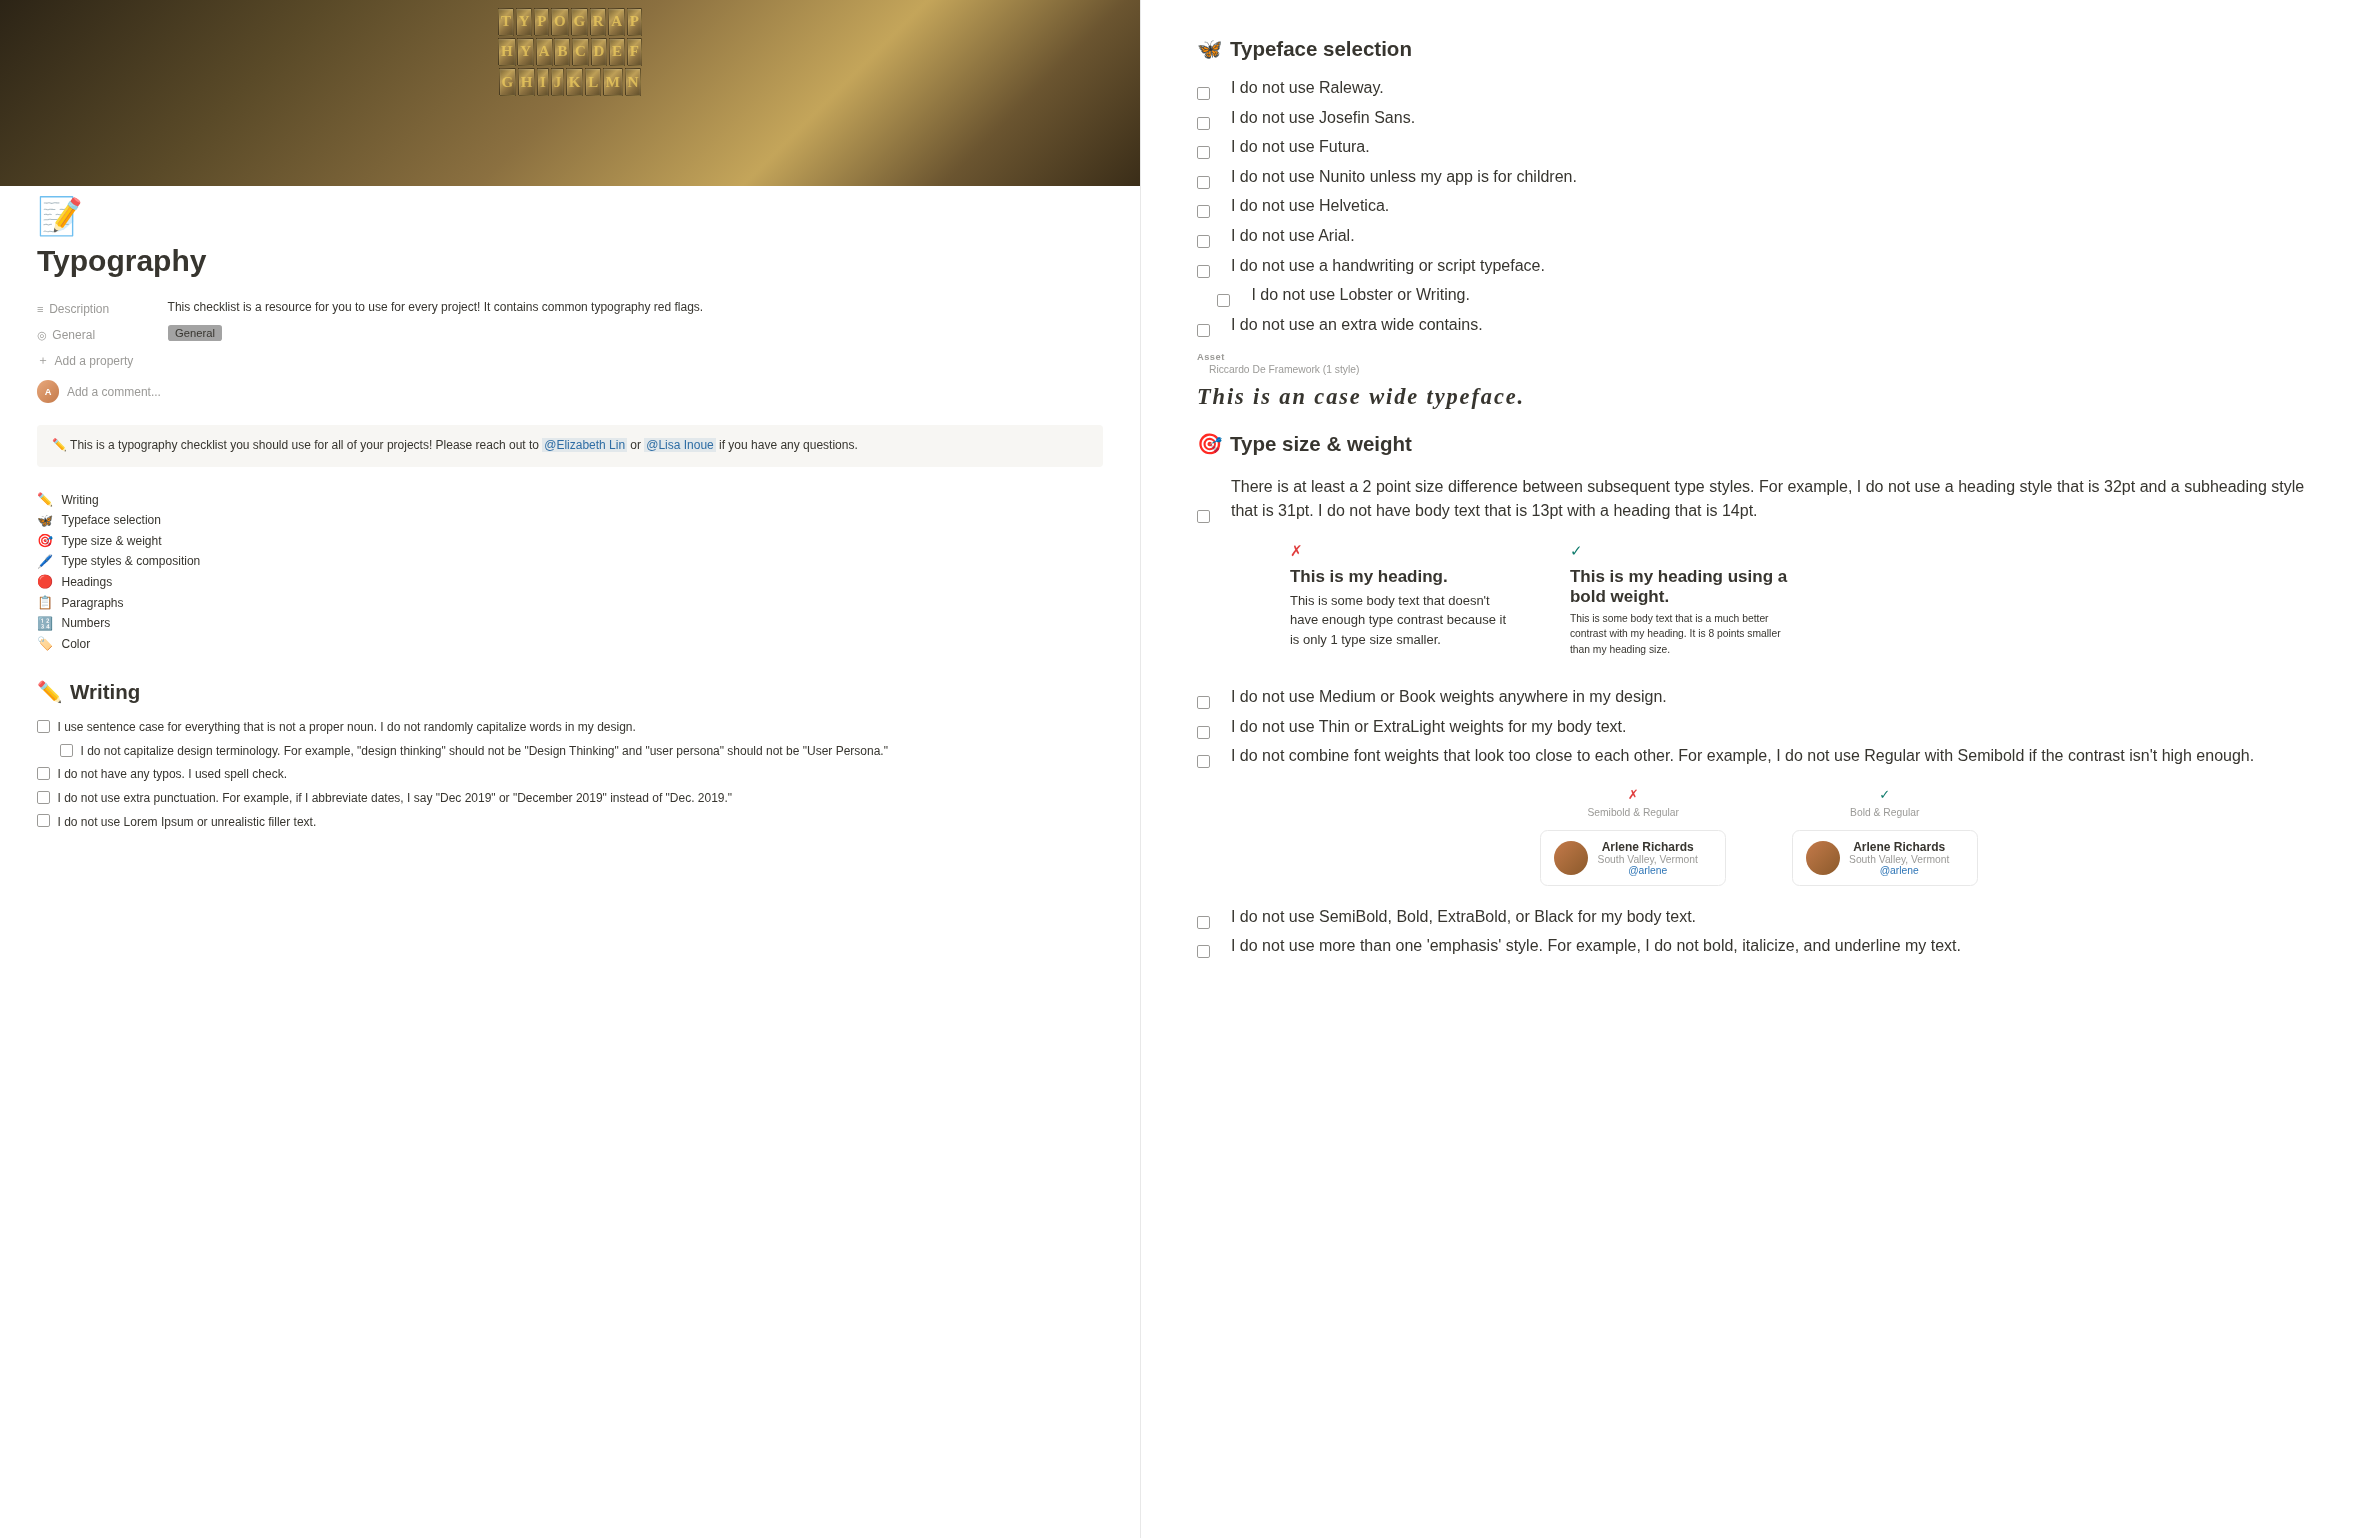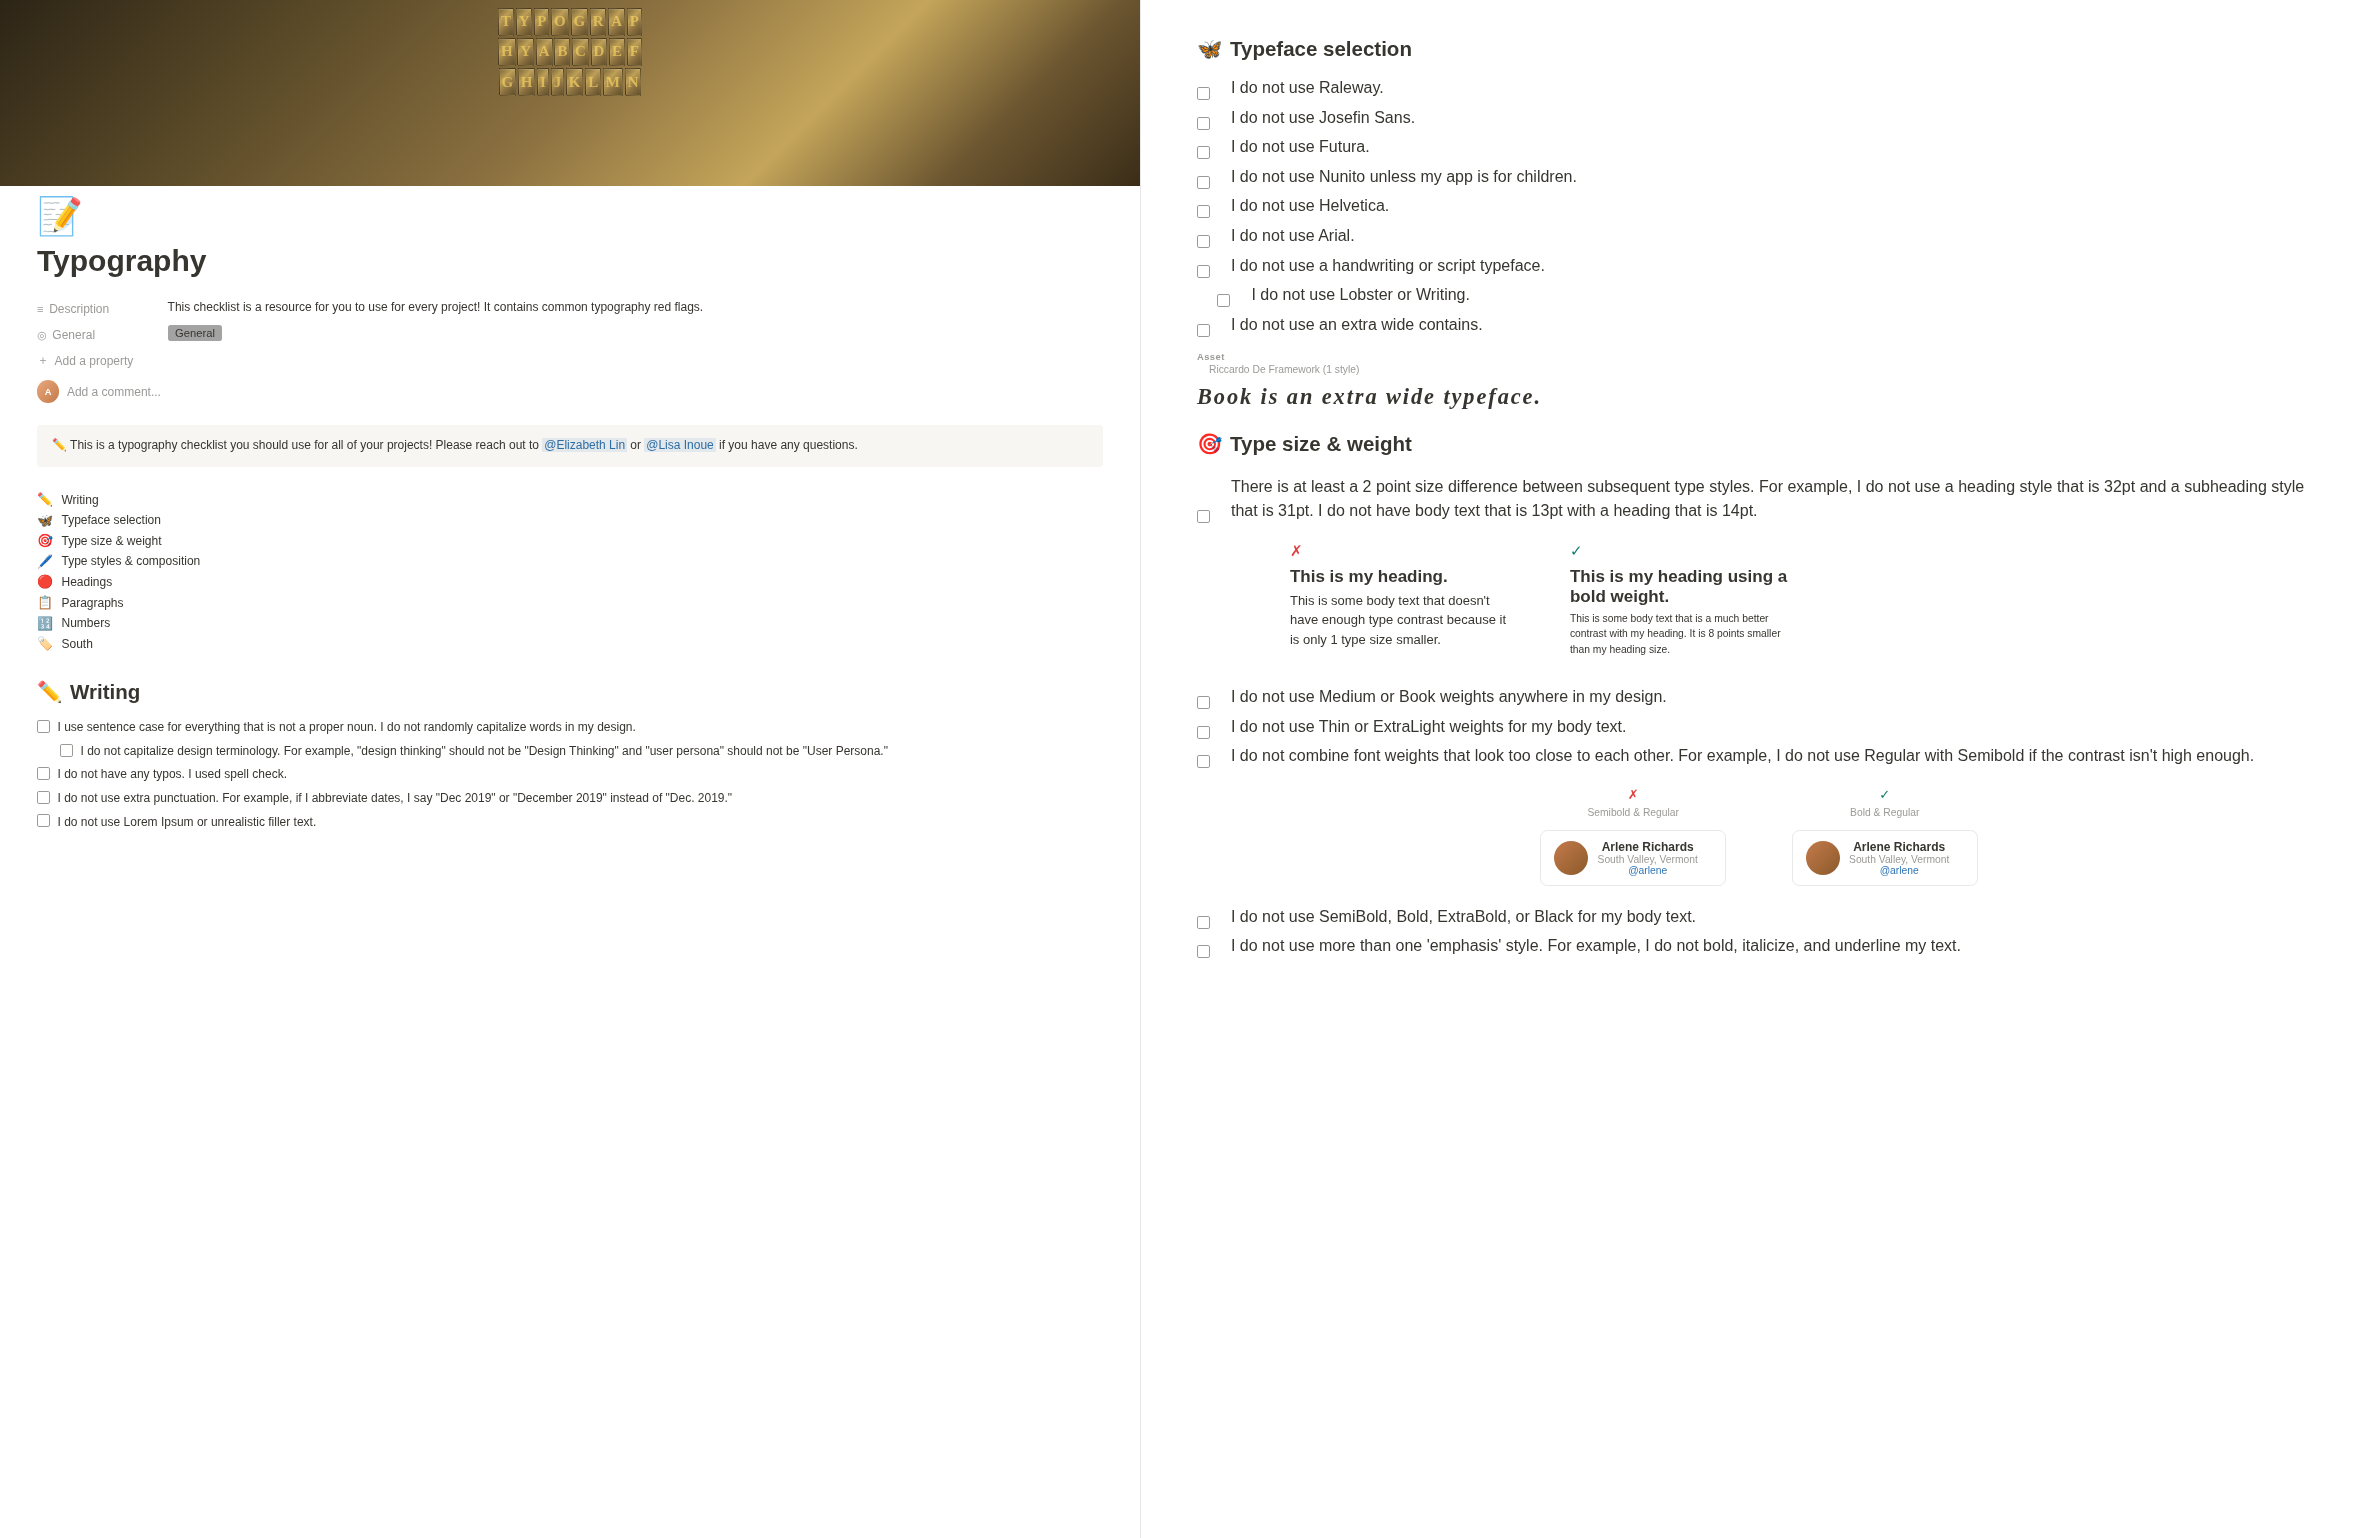--- a/index.html
+++ b/index.html
@@ -488,21 +488,21 @@
         <div class="toc-item">
           <span class="toc-icon">📋</span>
           <span>Paragraphs</span>
         </div>
         <div class="toc-item">
           <span class="toc-icon">🔢</span>
           <span>Numbers</span>
         </div>
         <div class="toc-item">
           <span class="toc-icon">🏷️</span>
-          <span>South</span>
+          <span>Color</span>
         </div>
       </div>
   </div>
 
   <div class="section-heading">
     <span>✏️</span>
     <span>Writing</span>
   </div>
 
   <div id="writing-checklist">
@@ -570,21 +570,21 @@
         <span>I do not use Lobster or Writing.</span>
       </div>
       <div class="right-checklist-item">
         <div class="right-checkbox"></div>
         <span>I do not use an extra wide contains.</span>
       </div>
     </div>
 
   <div class="asset-label">Asset</div>
   <div class="asset-subtext">Riccardo De Framework (1 style)</div>
-  <div class="wide-typeface-demo">Book is an extra wide typeface.</div>
+  <div class="wide-typeface-demo">This is an case wide typeface.</div>
 
   <div class="right-section-heading section-gap">
     <span>🎯</span>
     <span>Type size &amp; weight</span>
   </div>
 
   <div class="right-checklist-item">
     <div class="right-checkbox"></div>
     <span>There is at least a 2 point size difference between subsequent type styles. For example, I do not use a heading style that is 32pt and a subheading style that is 31pt. I do not have body text that is 13pt with a heading that is 14pt.</span>
   </div>

